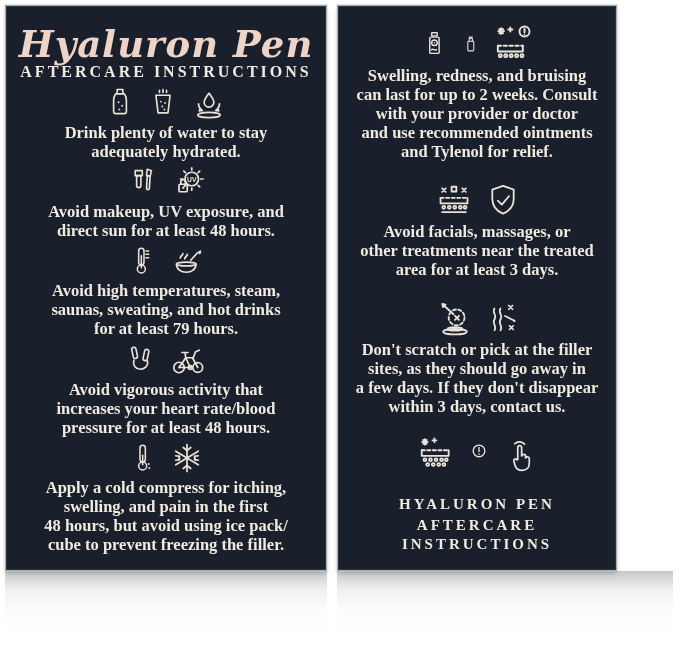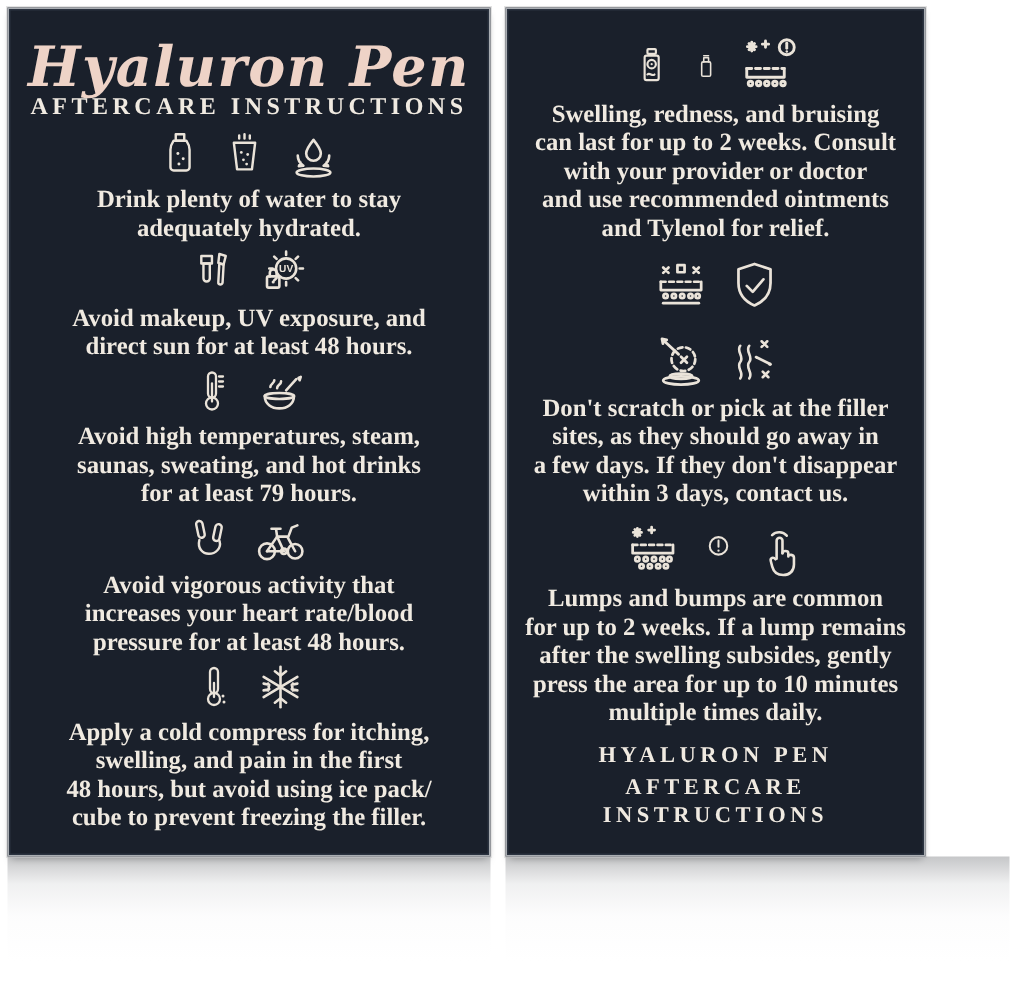--- a/index.html
+++ b/index.html
@@ -17,21 +17,21 @@
   .card-left{left:5px;width:322px;}
   .card-right{left:337px;width:280px;}
   .reflection{
     position:absolute;top:571px;height:83px;pointer-events:none;
     background:linear-gradient(180deg, rgba(150,152,155,.55) 0%, rgba(215,216,218,.38) 22%, rgba(245,245,246,.25) 48%, rgba(255,255,255,0) 85%);
   }
   .refl-left{left:5px;width:322px;}
   .refl-right{left:337px;width:336px;}
   .card-inner{
     height:100%;box-sizing:border-box;
-    display:flex;flex-direction:column;align-items:center;justify-content:space-between;
+    display:flex;flex-direction:column;justify-content:space-between;
     padding:18px 4px 16px;
   }
   .title{
     font-family:"DejaVu Serif",serif;font-style:italic;font-weight:700;
     font-size:37px;line-height:40px;color:#eed3c7;letter-spacing:1px;
     text-align:center;
   }
   .subtitle{
     font-weight:700;font-size:16px;letter-spacing:3px;color:#f0eae1;
     text-align:center;margin-top:-4px;
@@ -229,20 +229,23 @@
             <circle cx="25" cy="32" r="1.8"></circle>
             <circle cx="32" cy="32" r="1.8"></circle>
             <circle cx="38" cy="32" r="1.8"></circle>
           <path d="M9 38h30"></path>
         </svg>
         <svg width="38" height="38" viewBox="0 0 48 48">
           <path d="M24 5l13.5 4.5V21c0 9-5.5 15.5-13.5 19C16 36.5 10.5 30 10.5 21V9.5z"></path>
           <path d="M17.5 23.5l5 5 9-10.5"></path>
         </svg>
       </div>
+      <div class="txt">Avoid facials, massages, or
+other treatments near the treated
+area for at least 3 days.</div>
     </div>
 
     <div class="section">
       <div class="icons">
         <svg width="40" height="38" viewBox="0 0 48 48">
           <ellipse cx="24" cy="40" rx="15" ry="3.4"></ellipse>
           <ellipse cx="24" cy="36.5" rx="9.5" ry="2.2"></ellipse>
           <circle cx="26" cy="22" r="10" stroke-dasharray="4 3"></circle>
           <path d="M8 5l14 13M8 5l4 .8M8 5l.8 4"></path>
           <path d="M24 20l5 5M29 20l-5 5"></path>
@@ -283,25 +286,20 @@
           <circle cx="24" cy="17" r="10"></circle>
           <path d="M24 11v7"></path>
           <circle class="fil" cx="24" cy="22.5" r="1.3"></circle>
         </svg>
         <svg width="36" height="38" viewBox="0 0 48 48">
           <path d="M17 9a9 9 0 0 1 13 .5"></path>
           <path d="M21 30V14a2.6 2.6 0 0 1 5.2 0v11"></path>
           <path d="M26.2 25c0-2.6 5.2-2.6 5.2 0v3c0-2.2 5-2 5 1v6c0 6-4 9.5-9.5 9.5-5.5 0-8.5-2.5-9.8-7.5l-1.3-5c-.7-2.8 2.2-4 4.2-1.5"></path>
         </svg>
       </div>
-      <div class="txt">Lumps and bumps are common
-for up to 2 weeks. If a lump remains
-after the swelling subsides, gently
-press the area for up to 10 minutes
-multiple times daily.</div>
     </div>
 
     <div class="footer">
       <div class="footer-line">HYALURON PEN</div>
       <div class="footer-line">AFTERCARE INSTRUCTIONS</div>
     </div>
 
   </div>
 </div>
 

